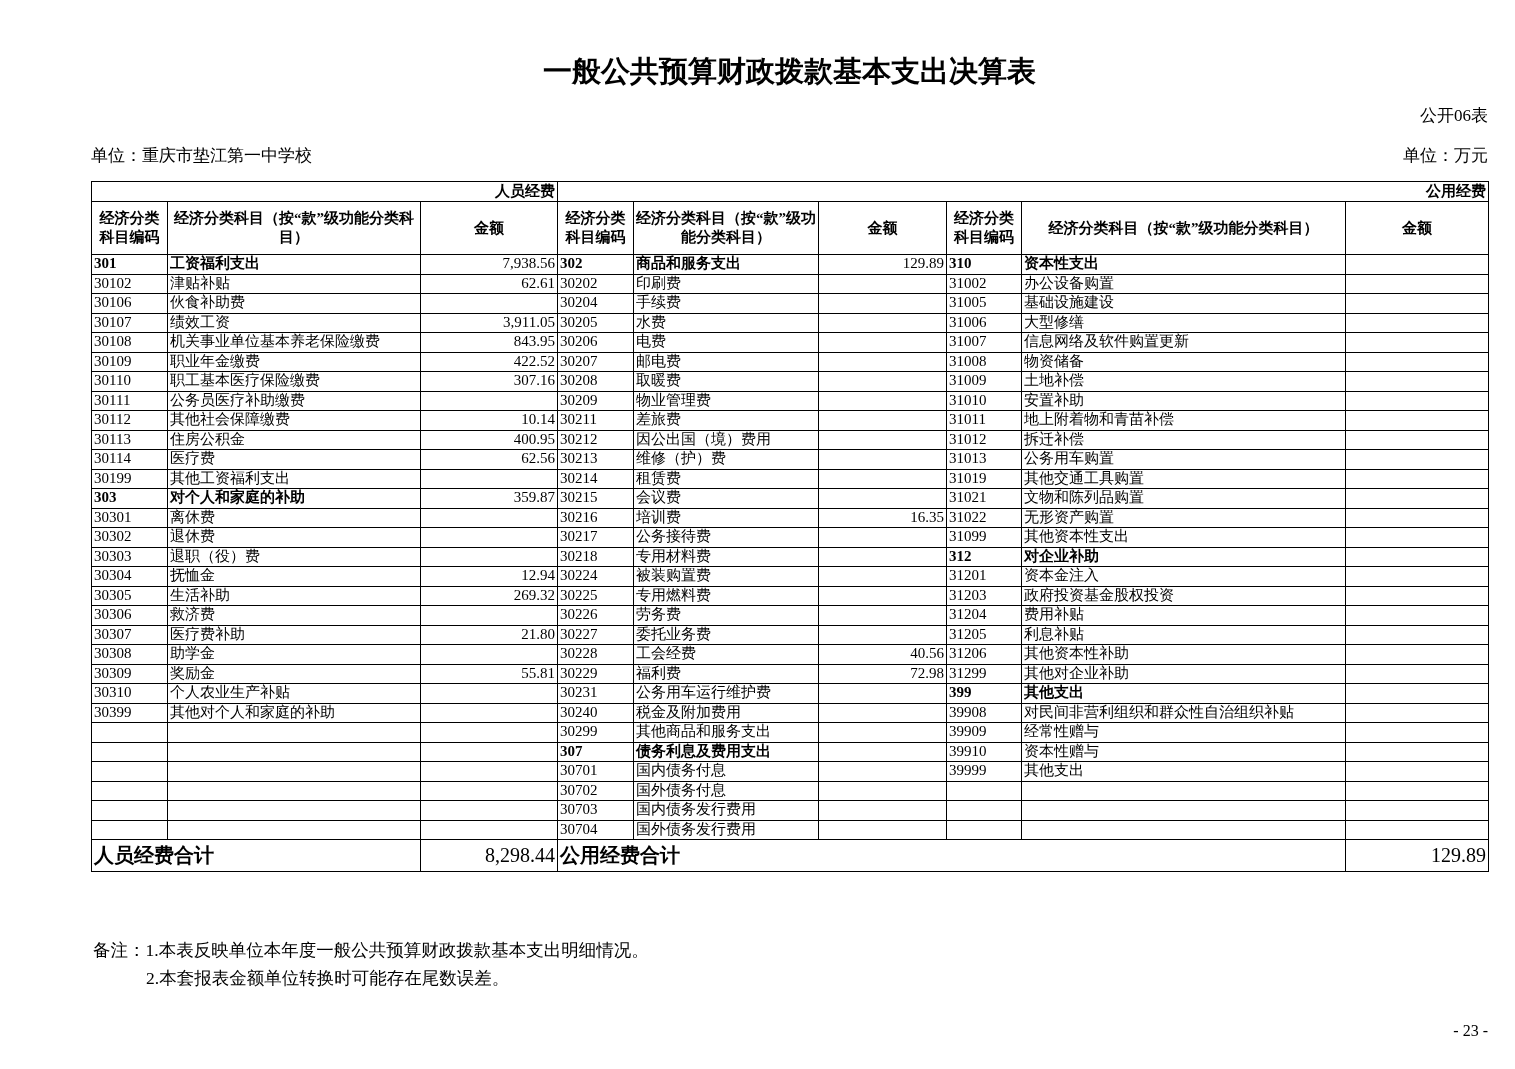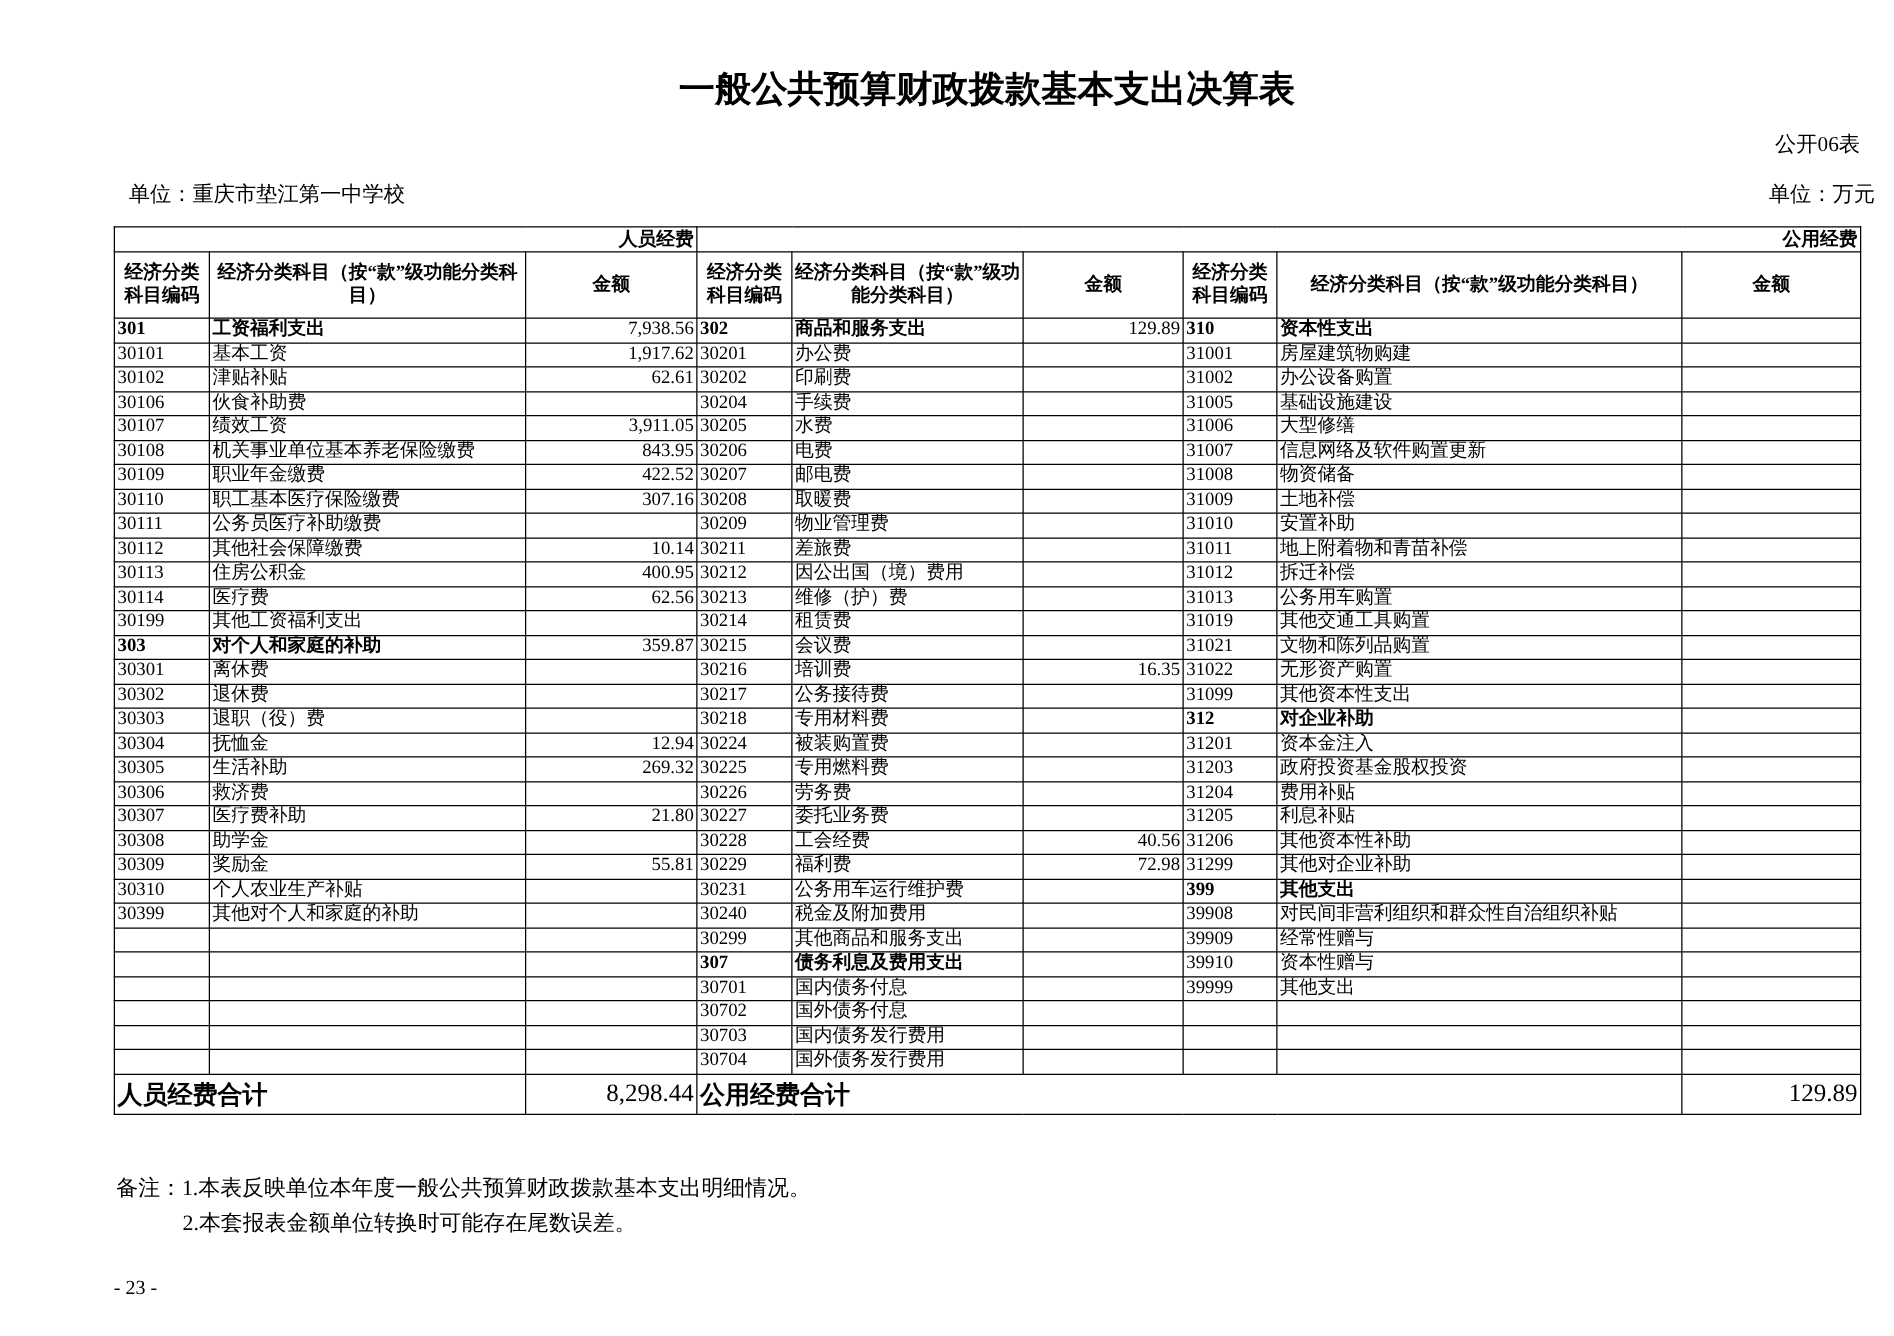--- a/index.html
+++ b/index.html
@@ -20,21 +20,21 @@
     font-size: 29px;
     font-weight: bold;
   }
   .table-code {
     position: absolute;
     top: 104px; right: 27px;
     font-size: 17px;
   }
   .unit-row {
     position: absolute;
-    top: 144px; left: 103px; width: 1397px;
+    top: 144px; left: 91px; width: 1397px;
     display: flex;
     justify-content: space-between;
     font-size: 17px;
     gap: 24px;
   }
   table.main {
     position: absolute;
     top: 181px; left: 91px;
     width: 1397px;
     border-collapse: collapse;
@@ -62,21 +62,21 @@
   .notes {
     position: absolute;
     top: 936px; left: 93px;
     font-size: 17.5px;
     line-height: 1.6;
   }
   .note2 { padding-left: 53px; }
   .page-num {
     position: absolute;
     top: 1022px; left: 91px; width: 1397px;
-    text-align: left;
+    text-align: right;
     font-size: 16px;
   }
 </style>
 </head>
 <body>
 
 <div class="sheet">
 
   <div class="title">一般公共预算财政拨款基本支出决算表</div>
 
@@ -122,31 +122,20 @@
           <td class="subj bold">工资福利支出</td>
           <td class="amt">7,938.56</td>
           <td class="code bold">302</td>
           <td class="subj bold">商品和服务支出</td>
           <td class="amt">129.89</td>
           <td class="code bold">310</td>
           <td class="subj bold">资本性支出</td>
           <td class="amt"></td>
         </tr>
         <tr>
-          <td class="code">30101</td>
-          <td class="subj ind">基本工资</td>
-          <td class="amt">1,917.62</td>
-          <td class="code">30201</td>
-          <td class="subj ind">办公费</td>
-          <td class="amt"></td>
-          <td class="code">31001</td>
-          <td class="subj ind">房屋建筑物购建</td>
-          <td class="amt"></td>
-        </tr>
-        <tr>
           <td class="code">30102</td>
           <td class="subj ind">津贴补贴</td>
           <td class="amt">62.61</td>
           <td class="code">30202</td>
           <td class="subj ind">印刷费</td>
           <td class="amt"></td>
           <td class="code">31002</td>
           <td class="subj ind">办公设备购置</td>
           <td class="amt"></td>
         </tr>

